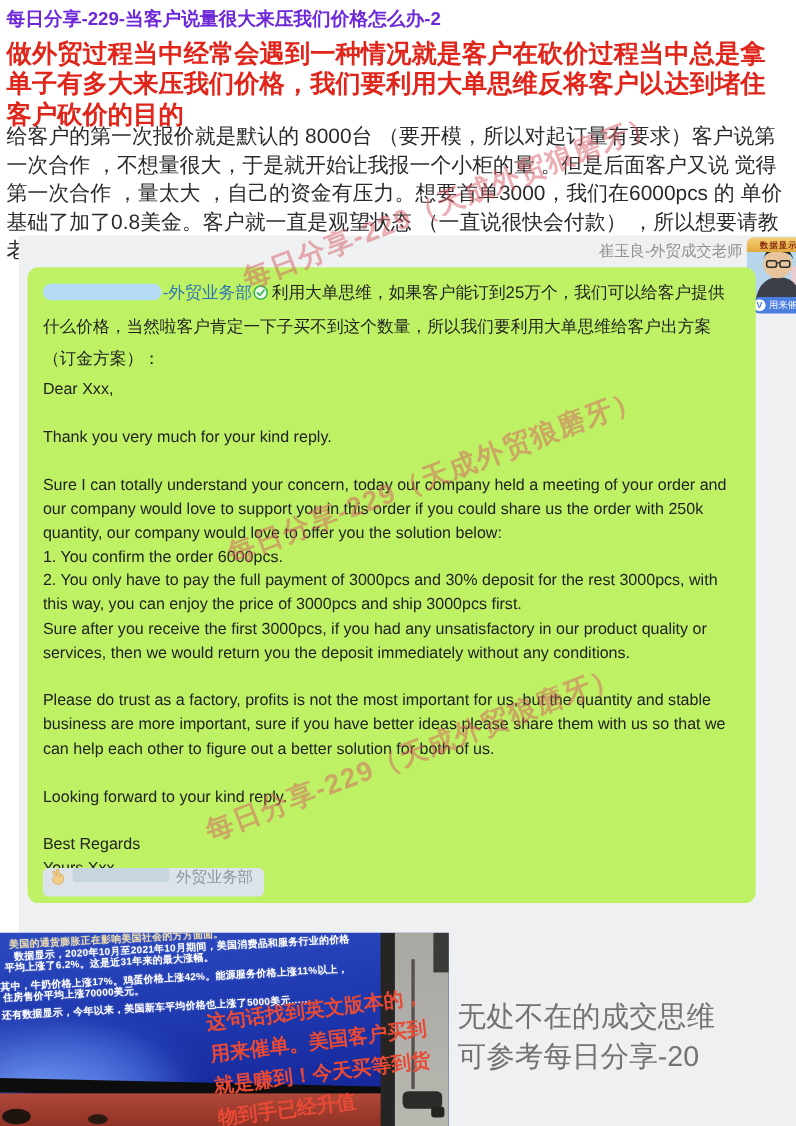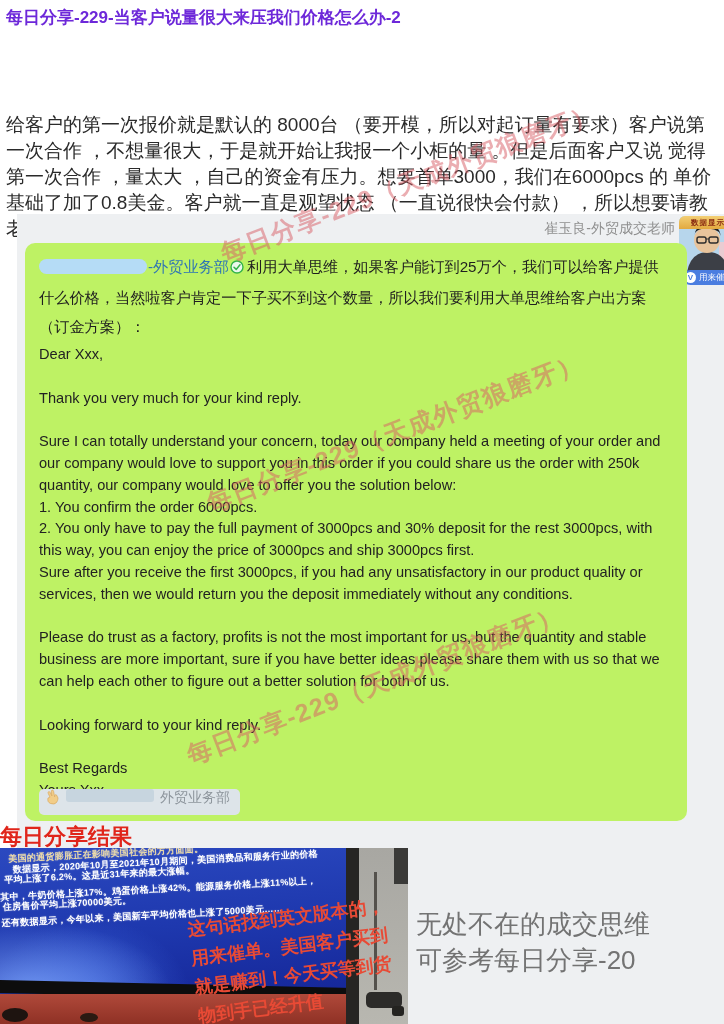--- a/index.html
+++ b/index.html
@@ -87,20 +87,21 @@
          z-index:5;}
   .note{position:absolute;left:416px;top:906px;font-size:26px;font-weight:500;color:#737373;
         line-height:36px;}
 </style>
 </head>
 <body>
 
 <div class="page">
 
   <div class="page-title">每日分享-229-当客户说量很大来压我们价格怎么办-2</div>
+  <div class="page-subtitle">做外贸过程当中经常会遇到一种情况就是客户在砍价过程当中总是拿单子有多大来压我们价格，我们要利用大单思维反将客户以达到堵住客户砍价的目的</div>
   <div class="question">给客户的第一次报价就是默认的 8000台 （要开模，所以对起订量有要求）客户说第一次合作 ，不想量很大，于是就开始让我报一个小柜的量 。但是后面客户又说 觉得第一次合作 ，量太大 ，自己的资金有压力。想要首单3000，我们在6000pcs 的 单价基础了加了0.8美金。客户就一直是观望状态 （一直说很快会付款） ，所以想要请教老师 怎么样去推进客户进入下一步呢?</div>
 
   <div class="chat-section">
     <div class="teacher">崔玉良-外贸成交老师</div>
 
     <div class="avatar">
       <svg width="58" height="56" viewBox="0 0 58 56">
         <rect x="0" y="0" width="58" height="56" fill="#b7d6ec"></rect>
         <rect x="40" y="26" width="18" height="30" fill="#e9ccd2"></rect>
         <path d="M8 56 Q12 36 29 36 Q46 36 50 56 Z" fill="#3c3f46"></path>
@@ -148,21 +149,20 @@
         <span class="censor2"></span>
         <span class="pill-tag">外贸业务部</span>
       </div>
     </div>
   </div>
 
   <div class="wm wm1">每日分享-229（天成外贸狼磨牙）</div>
   <div class="wm wm2">每日分享-229（天成外贸狼磨牙）</div>
   <div class="wm wm3">每日分享-229（天成外贸狼磨牙）</div>
 
-  <div class="result-label">每日分享结果</div>
 
   <div class="photo">
     <div class="screen">
       <div class="glow"></div>
       <div class="screen-text">
         <div class="sl0">美国的通货膨胀正在影响美国社会的方方面面。</div>
         <div class="sl1">数据显示，2020年10月至2021年10月期间，美国消费品和服务行业的价格</div>
         <div class="sl2">平均上涨了6.2%。这是近31年来的最大涨幅。</div>
         <div class="sl3">其中，牛奶价格上涨17%。鸡蛋价格上涨42%。能源服务价格上涨11%以上，</div>
         <div class="sl4">住房售价平均上涨70000美元。</div>

